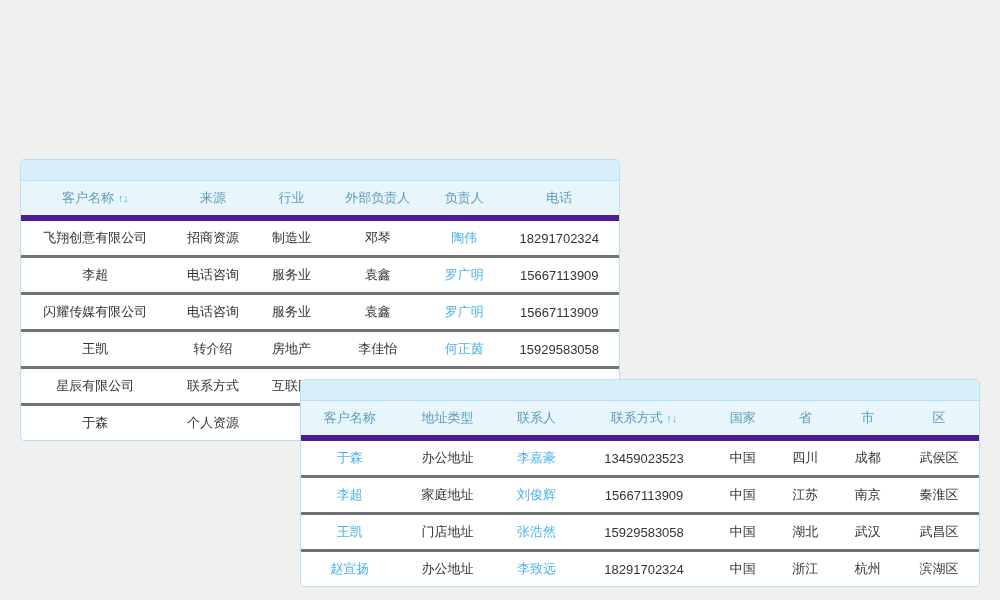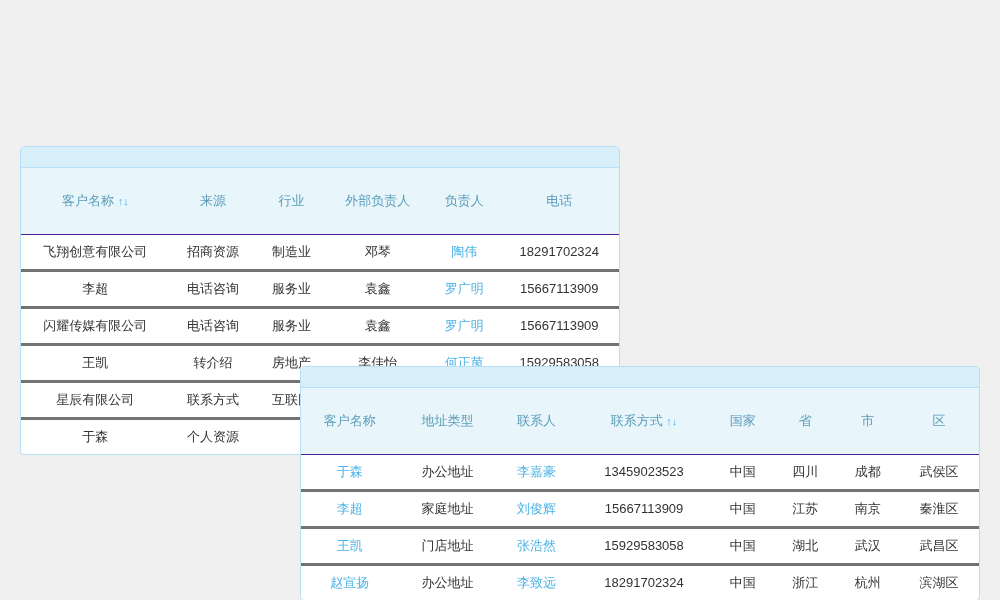--- a/index.html
+++ b/index.html
@@ -35,23 +35,23 @@
       color: #333;
       border-bottom: 1px solid #b8dff5;
     }
     table {
       width: 100%;
       border-collapse: collapse;
     }
     thead th {
       background: #e8f6fc;
       color: #5a9cb8;
-      padding: 24px 10px;
+      padding: 8px 10px;
       text-align: center;
-      border-bottom: 1px solid #4c1d95;
+      border-bottom: 6px solid #4c1d95;
       font-weight: normal;
     }
     tbody tr {
       border-bottom: 3px solid #737373;
     }
     tbody tr:last-child {
       border-bottom: none;
     }
     tbody td {
       padding: 8px 10px;

